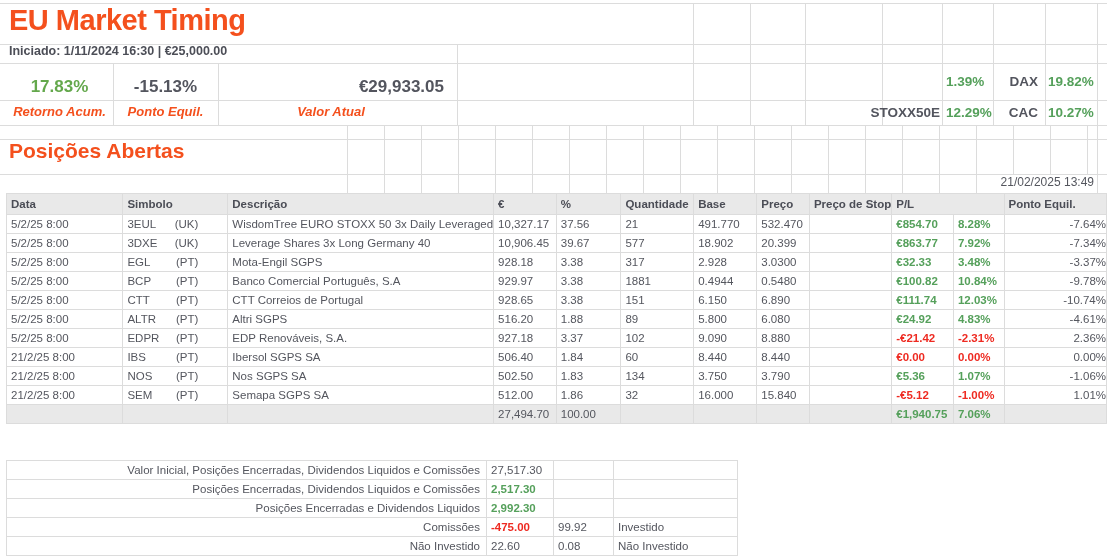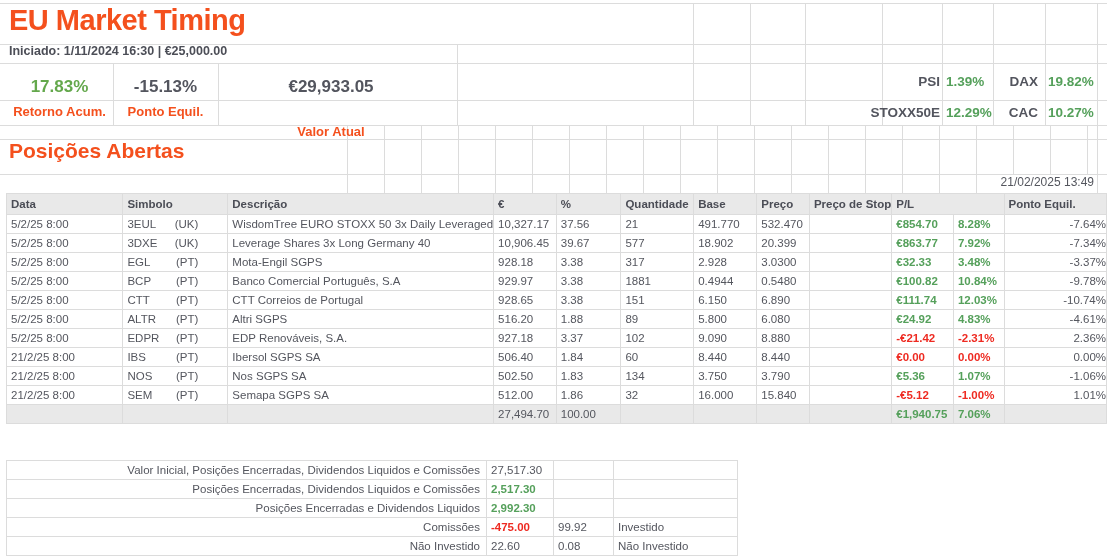--- a/index.html
+++ b/index.html
@@ -5,21 +5,21 @@
   html,body{margin:0;padding:0;background:#fff;}
   .sheet{position:relative;width:1107px;height:559px;background:#ffffff;overflow:hidden;
          font-family:"Liberation Sans",sans-serif;color:#54565e;}
   .abs{position:absolute;white-space:nowrap;}
   svg.grid{position:absolute;left:0;top:0;z-index:0;}
   .z{z-index:2;}
   .page-title{left:9px;top:4px;font-size:29px;font-weight:700;color:#f4501d;letter-spacing:-0.5px;}
   .subtitle{left:9px;top:44px;font-size:12.5px;font-weight:700;color:#4c4e57;}
   .stat{top:68px;height:37px;line-height:37px;text-align:center;font-size:17px;font-weight:700;color:#53555e;}
   .stat.pos{color:#64a84c;}
-  .stat-label{top:101px;height:22px;line-height:22px;text-align:center;font-size:13px;font-weight:700;color:#f4501d;}
+  .stat-label{top:101px;height:22px;line-height:22px;text-align:center;font-size:13px;font-weight:700;color:#f4501d;font-style:italic;}
   .idx{font-size:13.5px;font-weight:700;height:100%;}
   .idx-row1{top:63px;height:37px;line-height:37px;}
   .idx-row2{top:100px;height:25px;line-height:25px;}
   .idx-label{color:#53555e;text-align:right;}
   .idx-value{color:#55a05b;text-align:left;}
   .section-title{left:9px;top:139px;font-size:21px;font-weight:700;color:#f4501d;}
   .timestamp{left:960px;width:134px;top:175px;font-size:12px;text-align:right;color:#54565e;}
   table{border-collapse:collapse;table-layout:fixed;background:#fff;}
   td,th{border:1px solid #dcdcdc;padding:0 0 0 4px;font-size:11.5px;font-weight:400;
         color:#54565e;white-space:nowrap;overflow:hidden;height:18px;vertical-align:middle;text-align:left;}
@@ -82,26 +82,25 @@
       <line x1="1087.5" y1="125" x2="1087.5" y2="174"></line>
         <line x1="1097.5" y1="125" x2="1097.5" y2="193"></line>
     </g>
   </svg>
 
   <div class="abs z page-title">EU Market Timing</div>
   <div class="abs z subtitle">Iniciado: 1/11/2024 16:30 | €25,000.00</div>
 
   <div class="abs z stat pos" style="left:6px;width:107px;">17.83%</div>
   <div class="abs z stat" style="left:113px;width:105px;">-15.13%</div>
-  <div class="abs z stat" style="left:218px;width:226px;">€29,933.05</div>
+  <div class="abs z stat" style="left:218px;width:226px;text-align:right;">€29,933.05</div>
   <div class="abs z stat-label" style="left:6px;width:107px;">Retorno Acum.</div>
   <div class="abs z stat-label" style="left:113px;width:105px;">Ponto Equil.</div>
-  <div class="abs z stat-label" style="left:218px;width:226px;margin-top:20px;">Valor Atual</div>
-
-  <div class="abs z idx idx-row1 idx-label" style="left:842px;width:98px;">PSI</div>
+  <div class="abs z stat-label" style="left:218px;width:226px;">Valor Atual</div>
+
   <div class="abs z idx idx-row1 idx-value" style="left:946px;width:48px;">1.39%</div>
   <div class="abs z idx idx-row1 idx-label" style="left:995px;width:43px;">DAX</div>
   <div class="abs z idx idx-row1 idx-value" style="left:1048px;width:48px;">19.82%</div>
   <div class="abs z idx idx-row2 idx-label" style="left:842px;width:98px;">STOXX50E</div>
   <div class="abs z idx idx-row2 idx-value" style="left:946px;width:48px;">12.29%</div>
   <div class="abs z idx idx-row2 idx-label" style="left:995px;width:43px;">CAC</div>
   <div class="abs z idx idx-row2 idx-value" style="left:1048px;width:48px;">10.27%</div>
 
   <div class="abs z section-title">Posições Abertas</div>
   <div class="abs z timestamp">21/02/2025 13:49</div>

